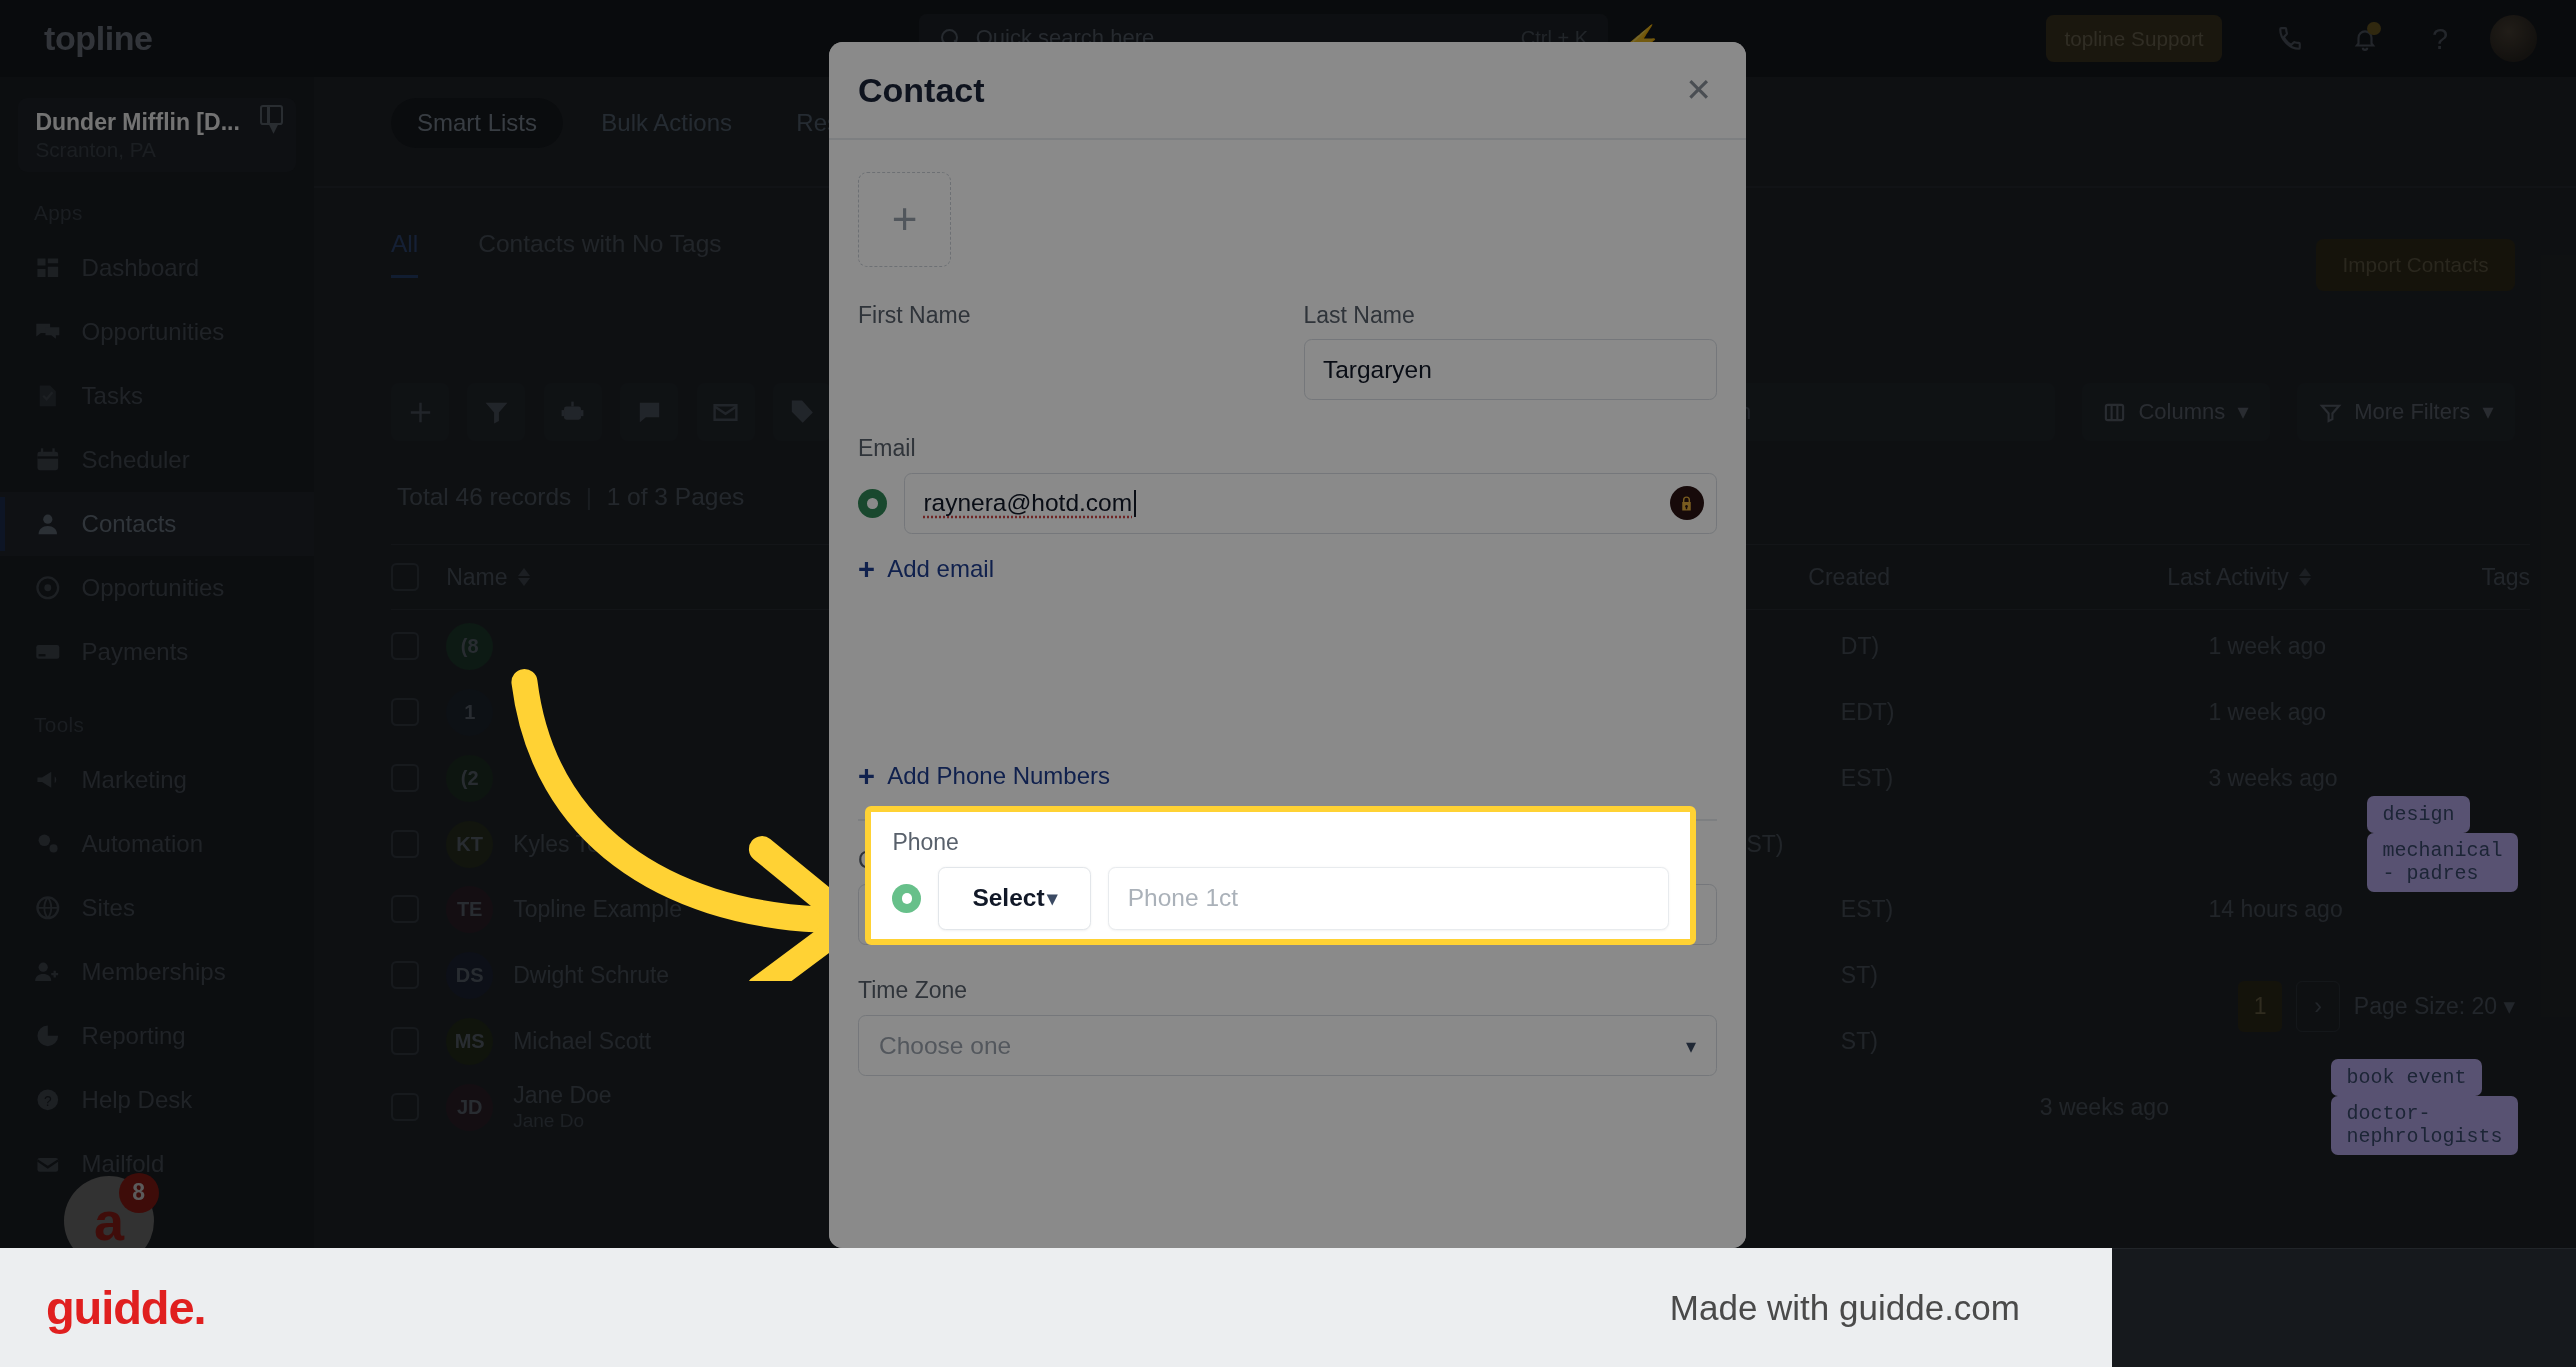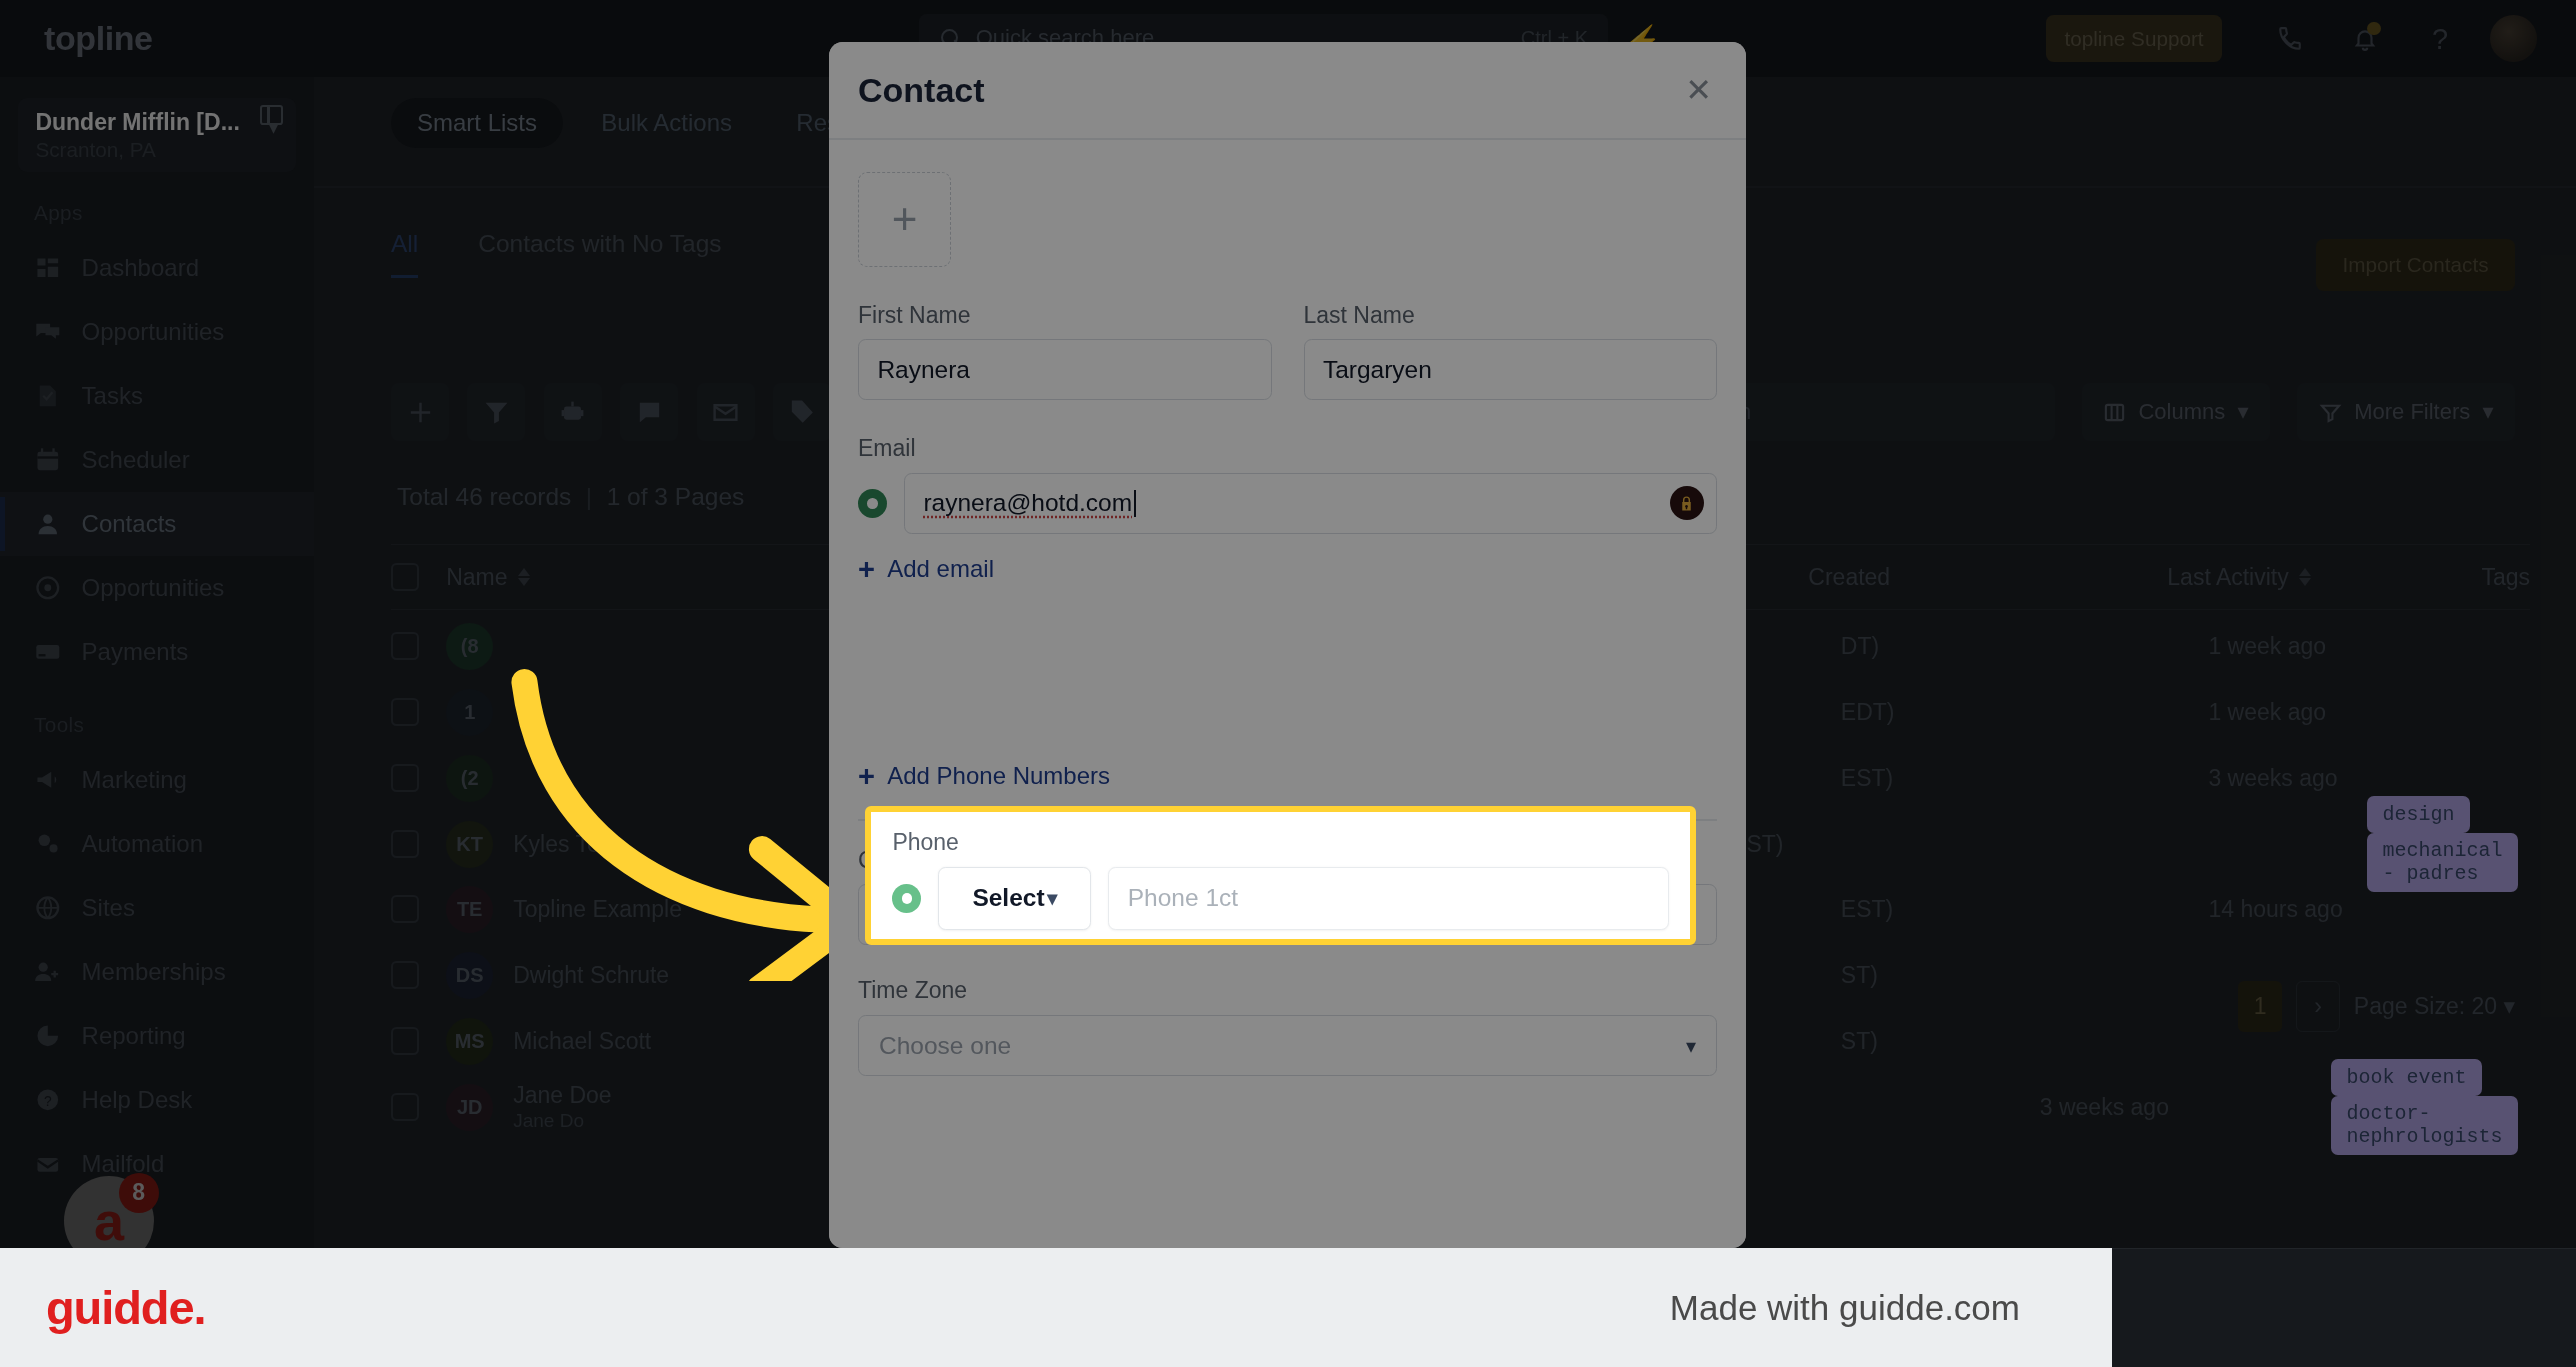--- a/index.html
+++ b/index.html
@@ -738,21 +738,20 @@
 
     <div class="logo-row">
       <div class="logo-box">
         <span>+</span>
       </div>
     </div>
 
     <div class="row2">
       <div>
         <div class="fld-label">First Name</div>
-        <div class="fld">Raynera</div>
       </div>
       <div>
         <div class="fld-label">Last Name</div>
         <div class="fld">Targaryen</div>
       </div>
     </div>
 
     <div style="margin-top:35px;">
       <div class="fld-label">Email</div>
       <div class="emailrow">

